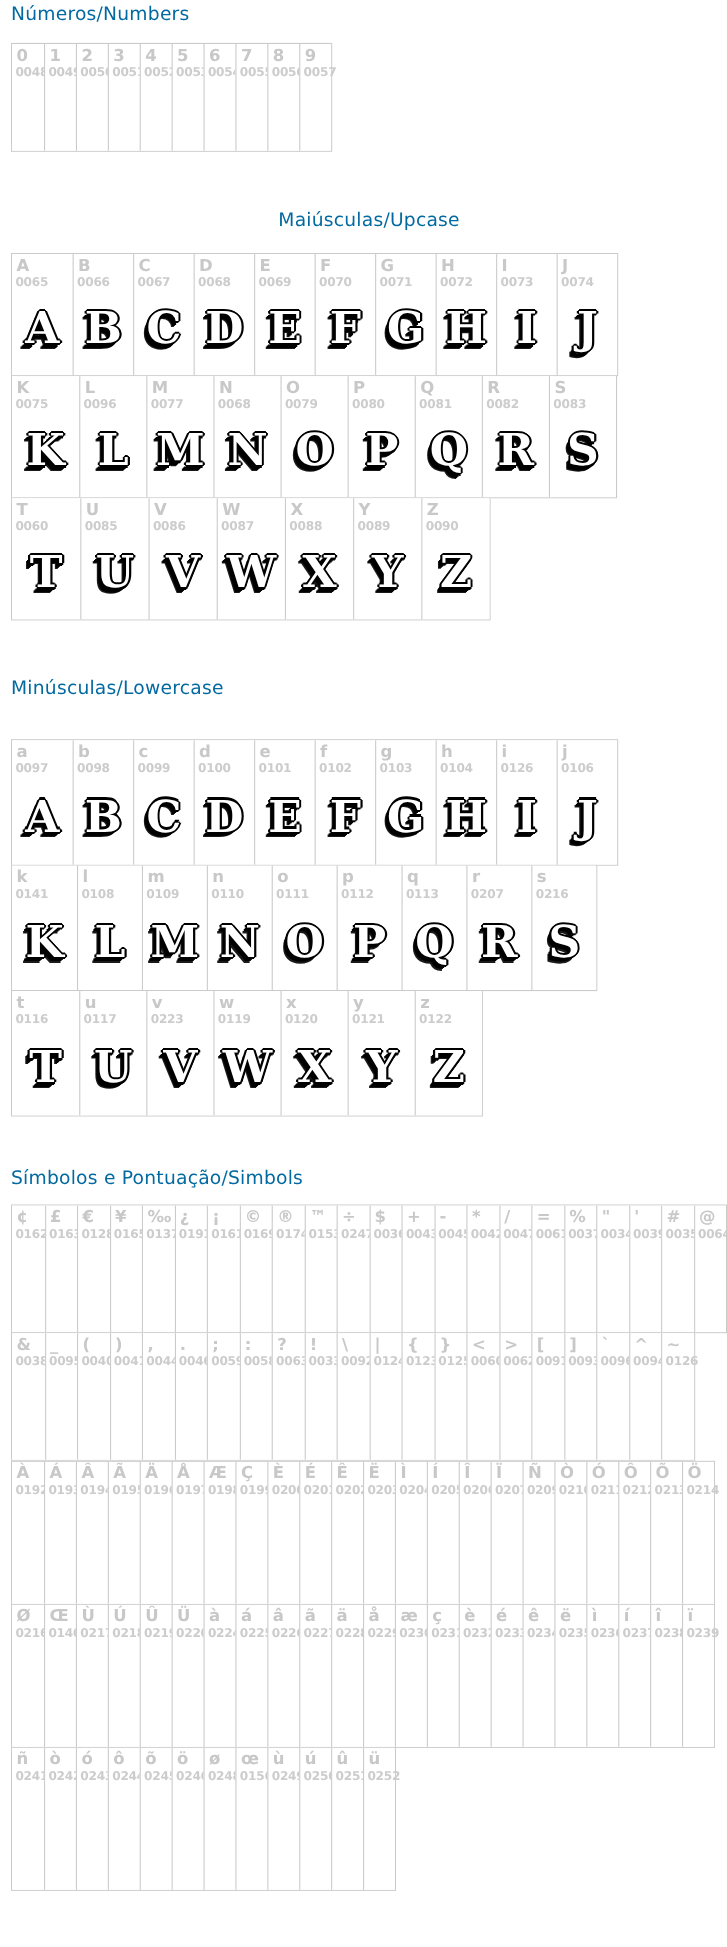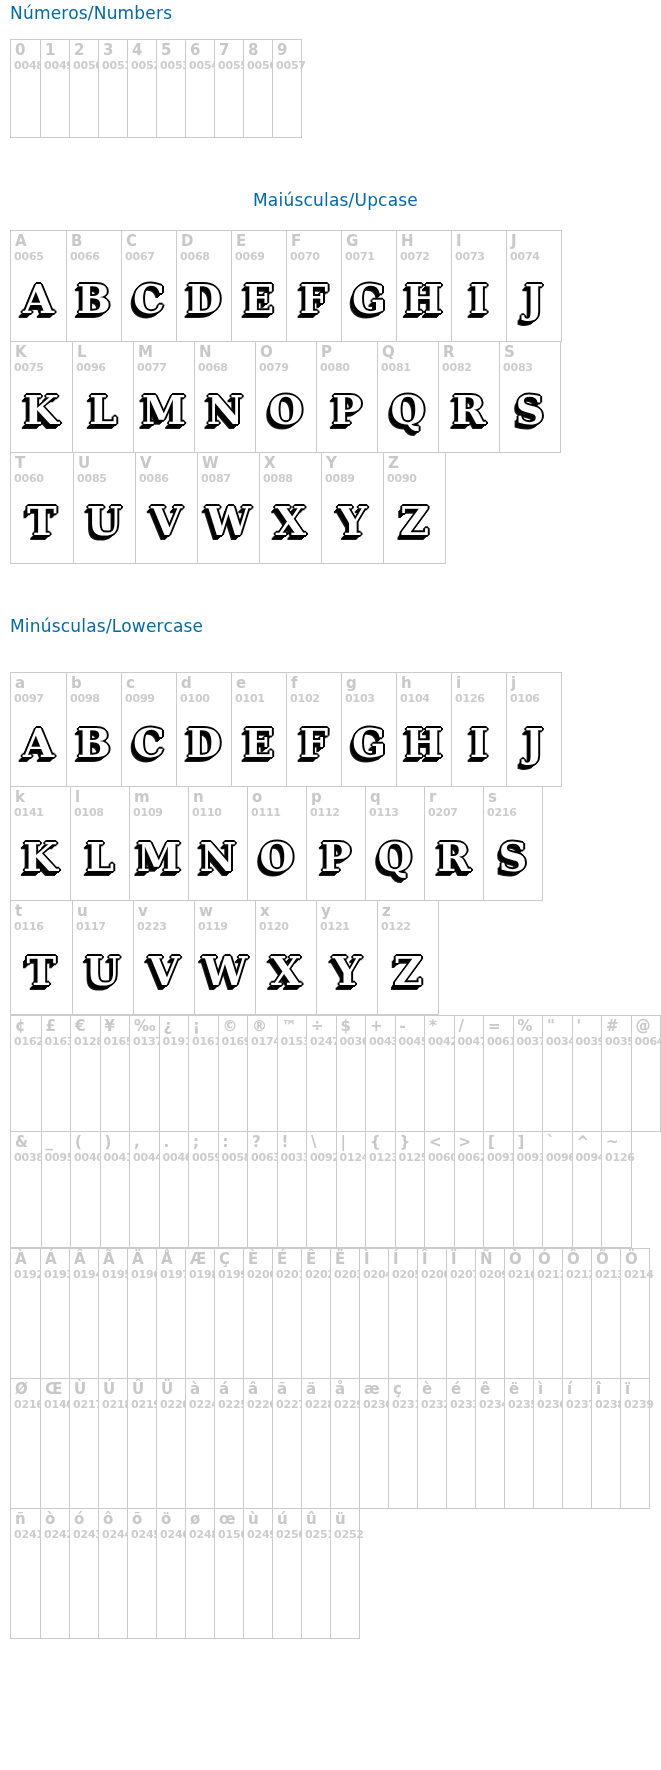--- a/index.html
+++ b/index.html
@@ -397,20 +397,21 @@
           <div class="cell">
             <div class="cell-char">z</div>
             <div class="cell-code">0122</div>
             <div class="cell-glyph">Z</div>
           </div>
         </div>
       </div>
   </section>
 
   <section class="sec sec-symbols">
+    <h2 class="section-title">Símbolos e Pontuação/Simbols</h2>
     <div class="rows">
         <div class="char-row row-0">
           <div class="cell">
             <div class="cell-char">¢</div>
             <div class="cell-code">0162</div>
           </div>
           <div class="cell">
             <div class="cell-char">£</div>
             <div class="cell-code">0163</div>
           </div>

